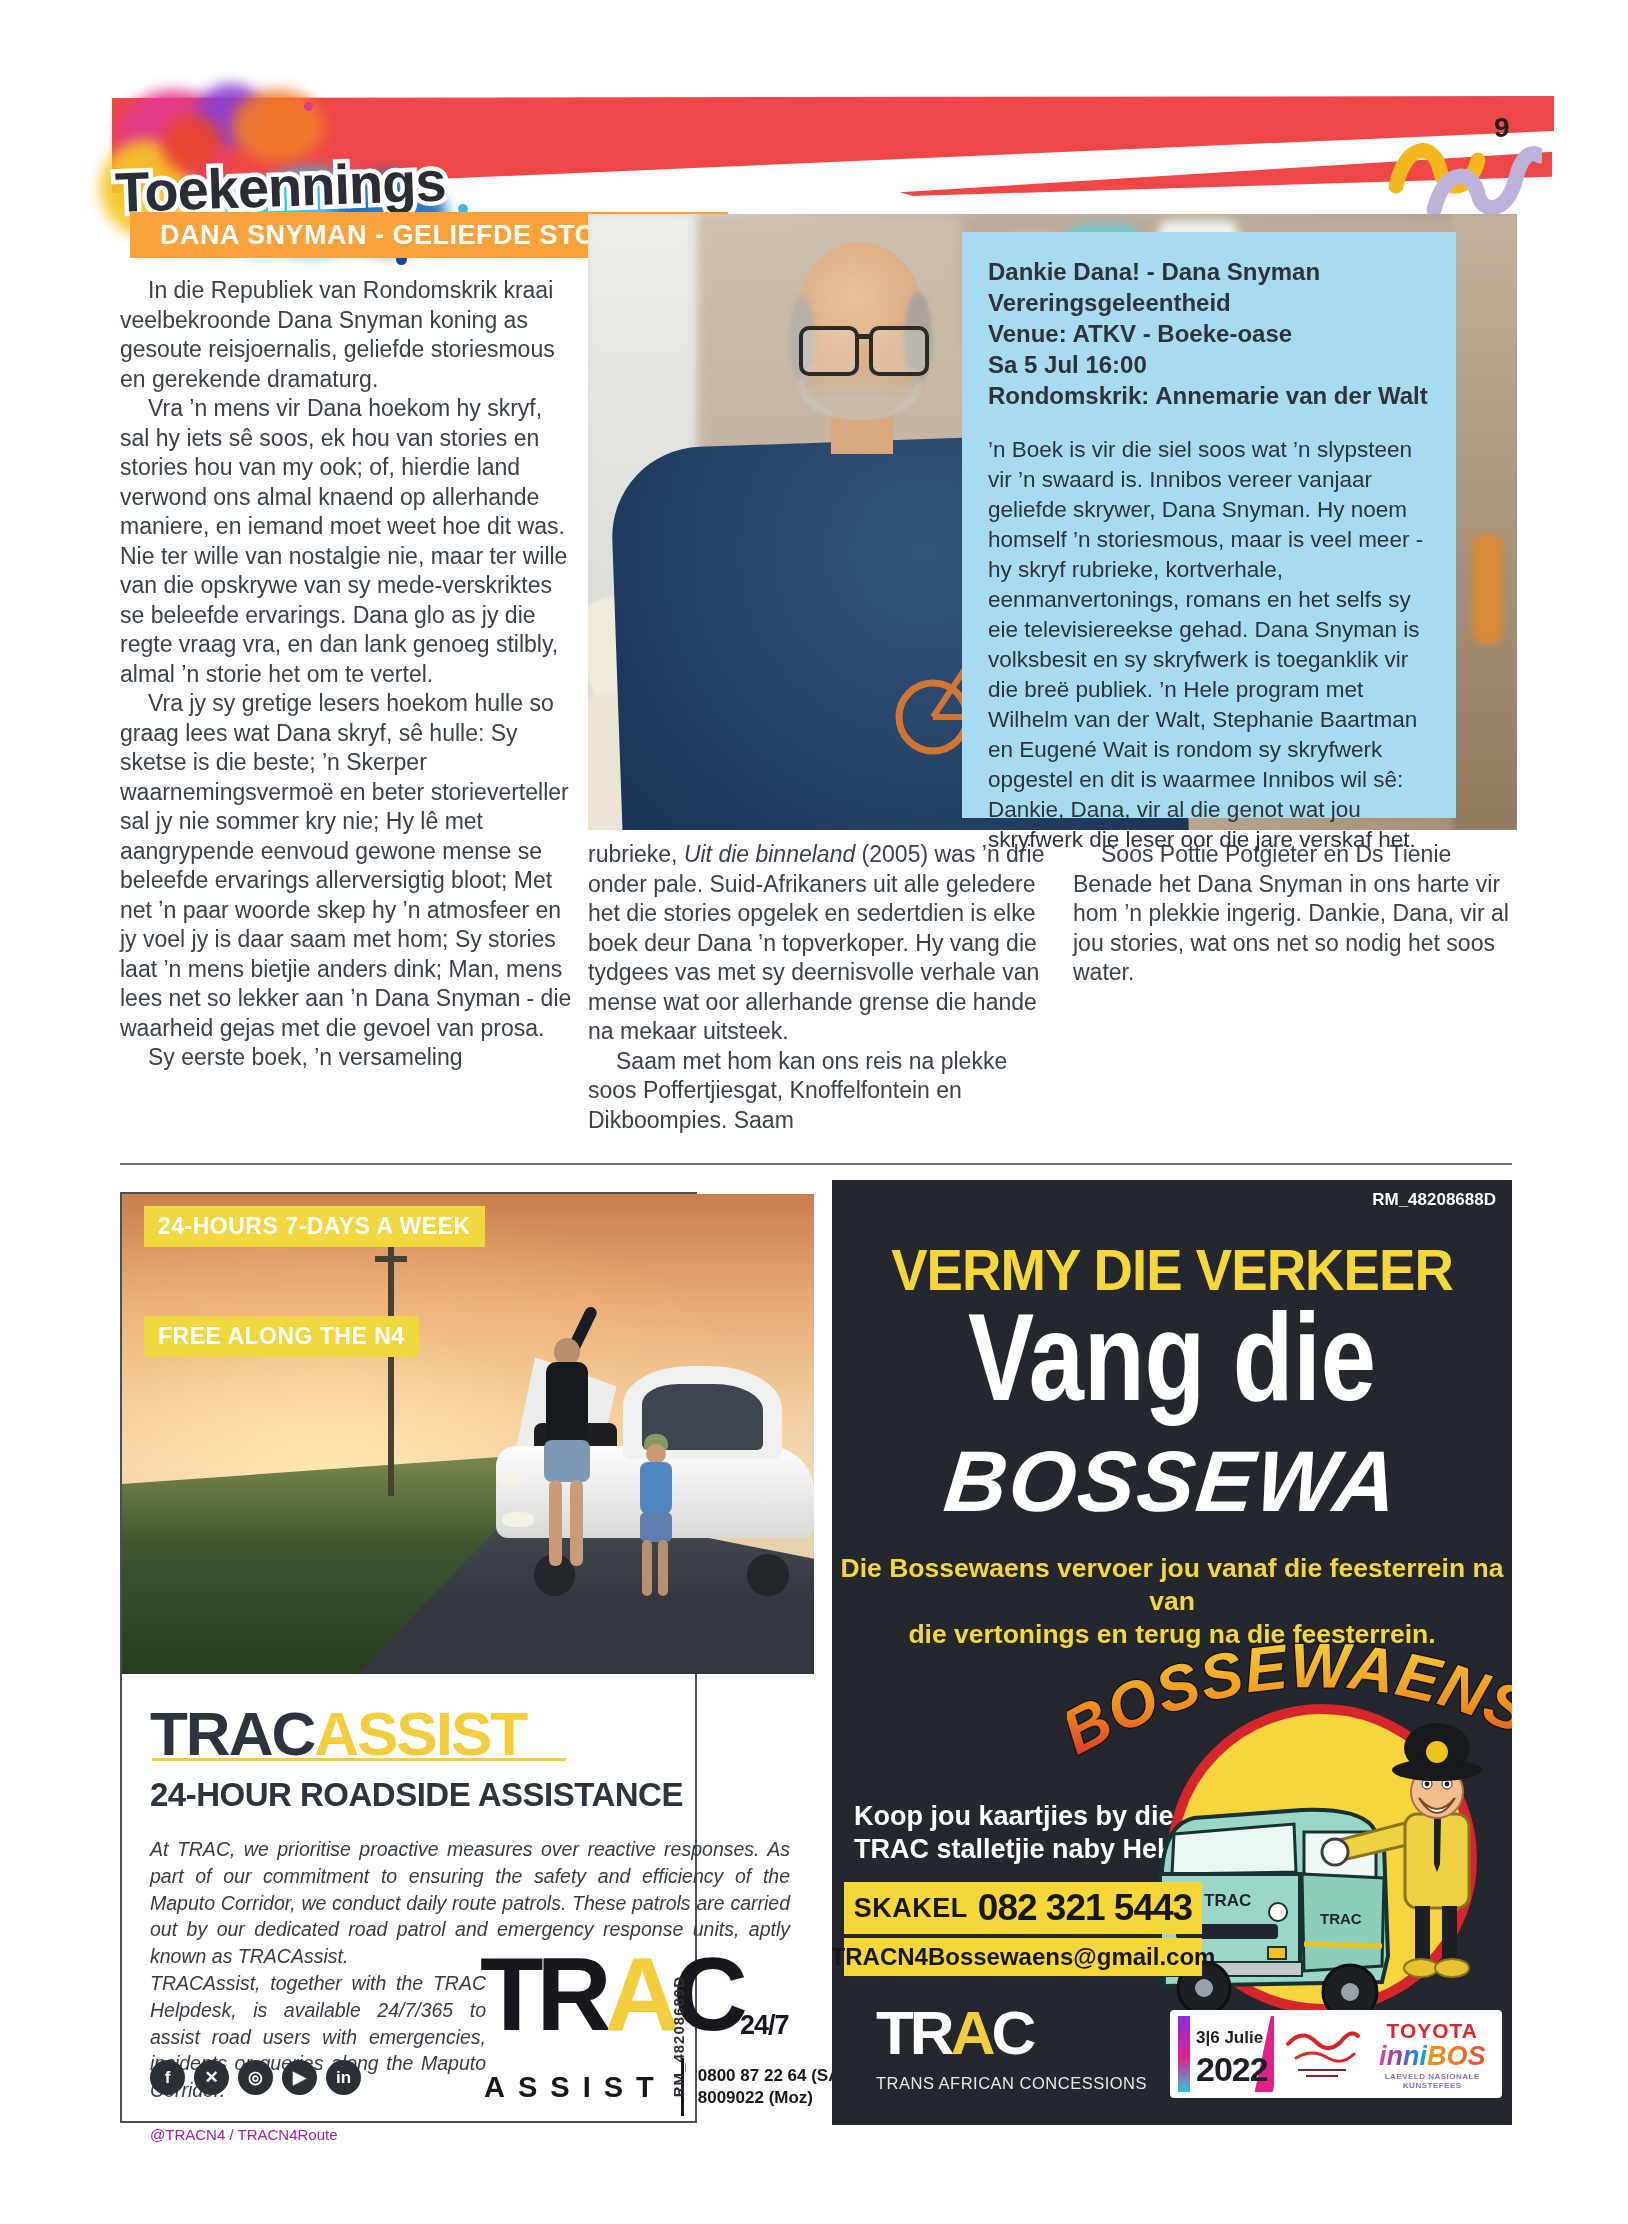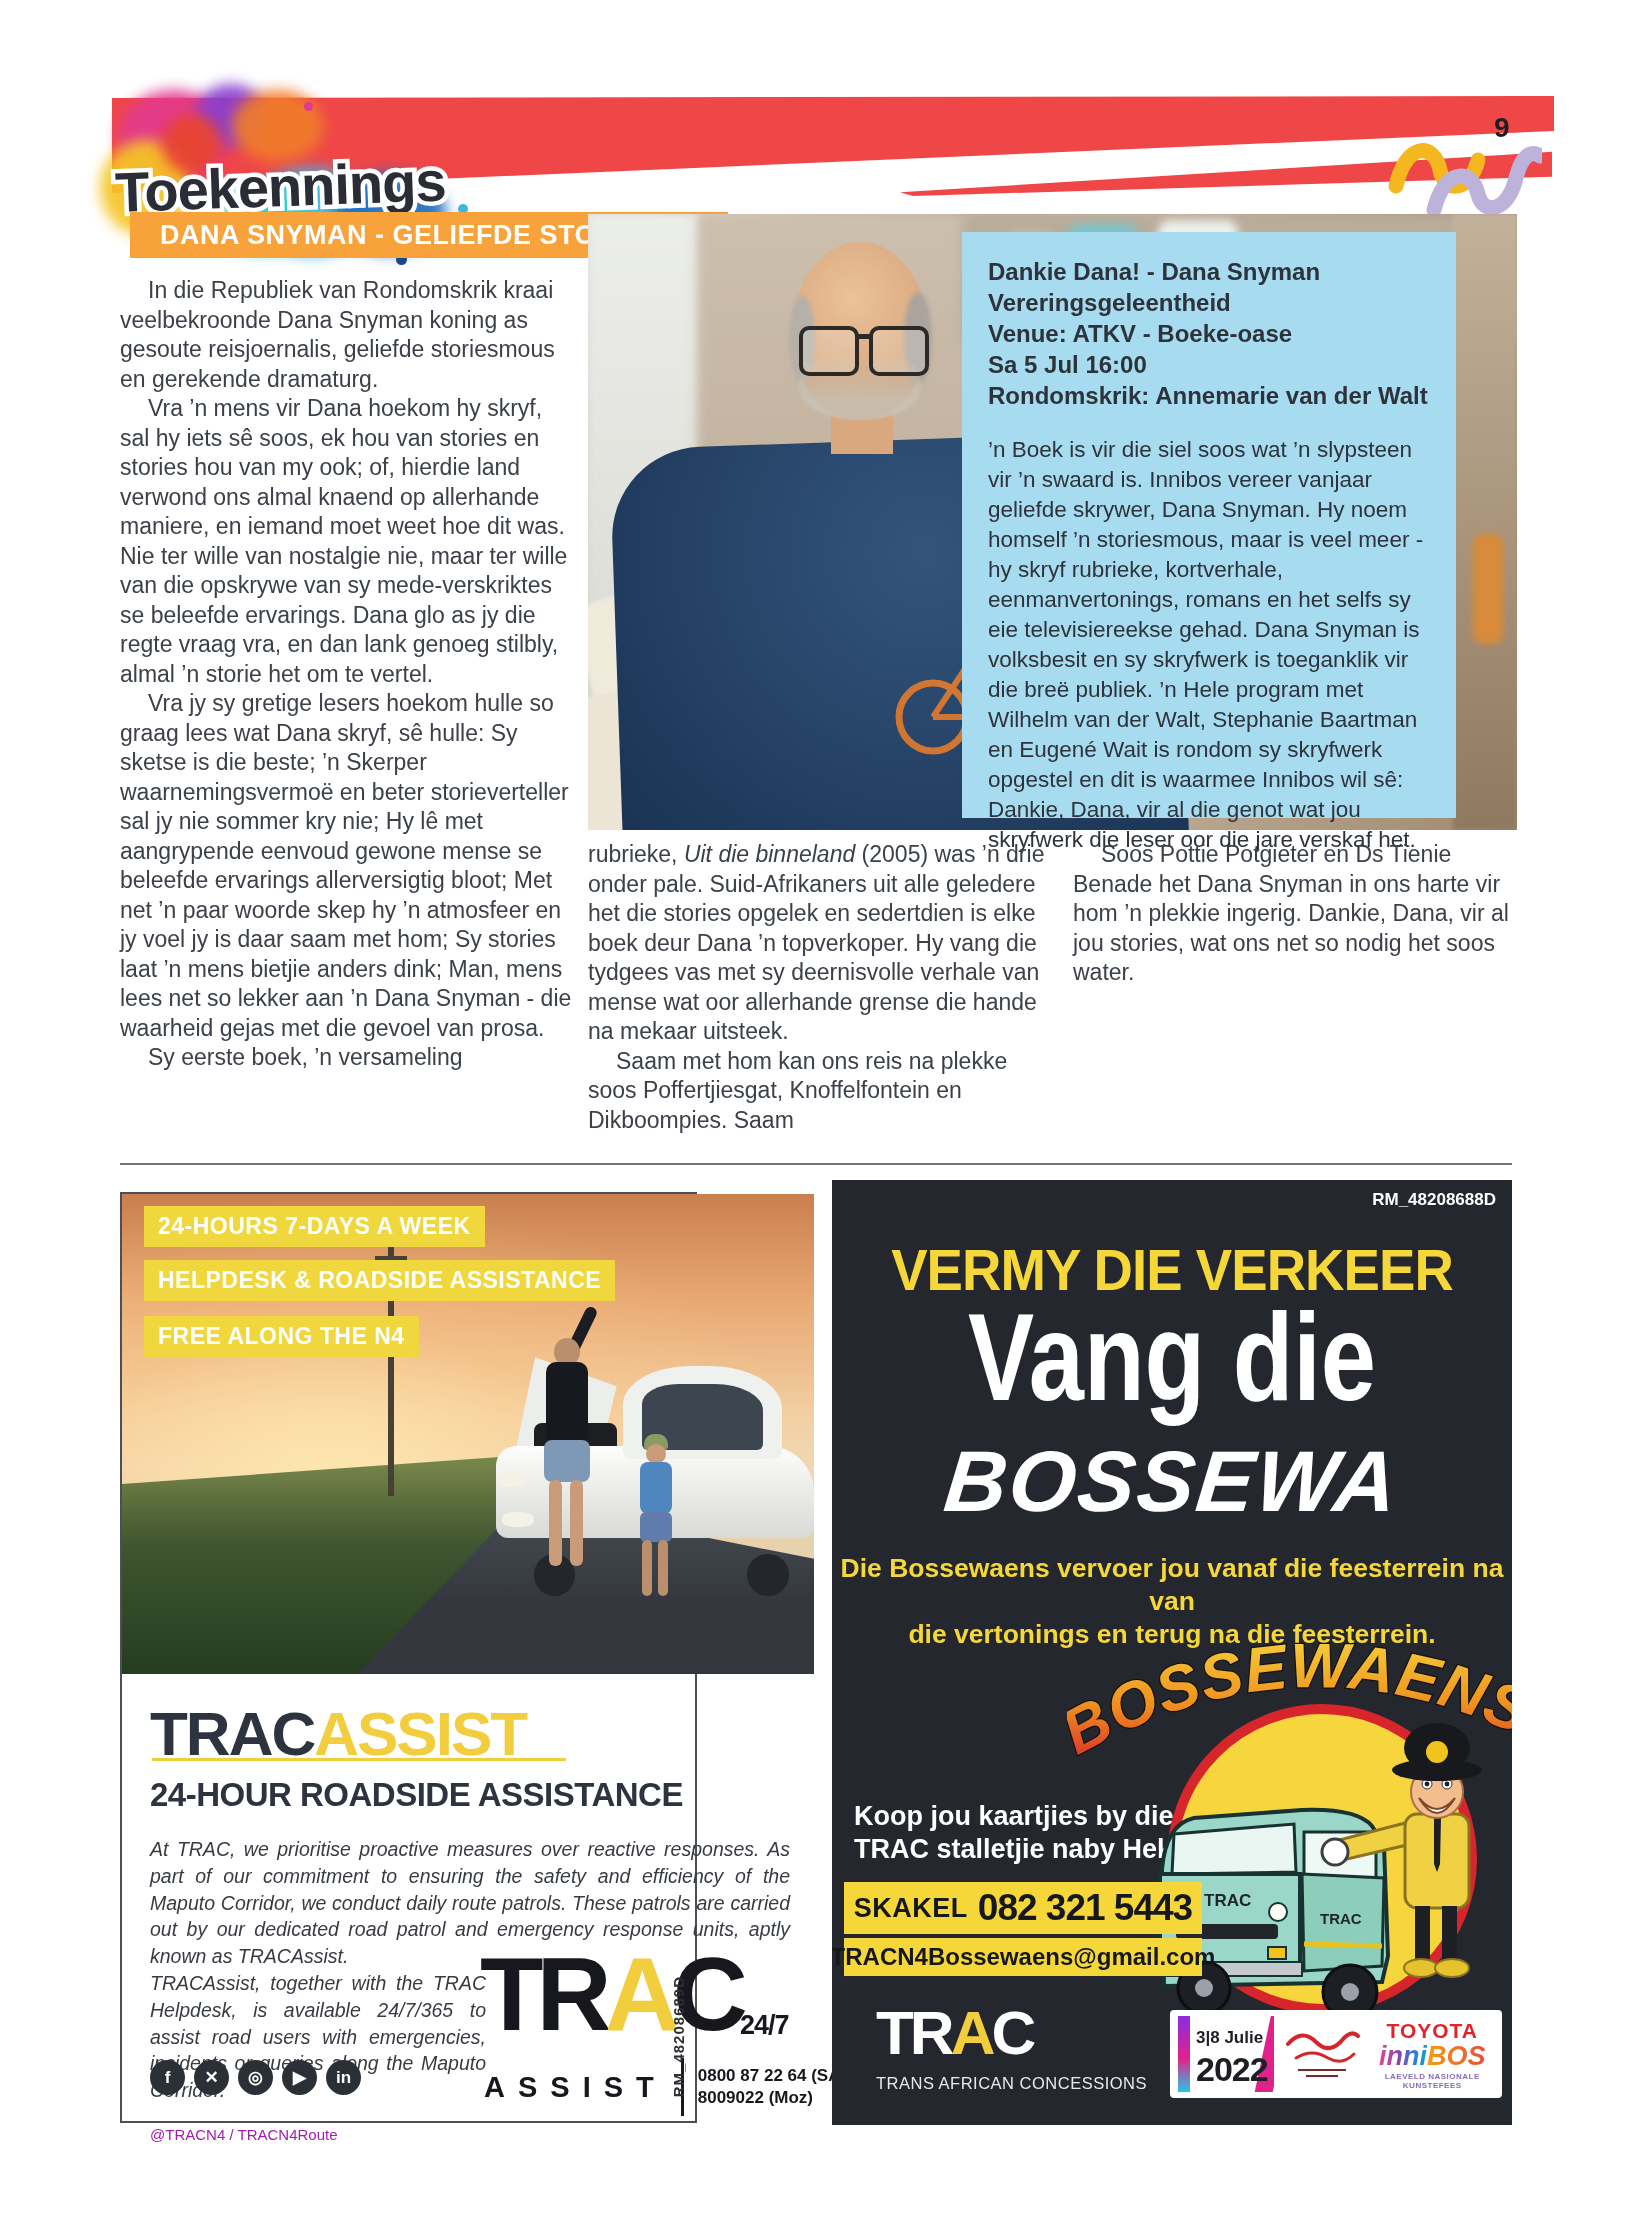--- a/index.html
+++ b/index.html
@@ -295,21 +295,20 @@
       </div>
       <div class="lp-person" style="left:74.5%;top:50%;width:40px;height:170px;">
         <div class="lp-c-cap"></div>
         <div class="lp-c-head"></div>
         <div class="lp-c-tank"></div>
         <div class="lp-c-shorts"></div>
         <div class="lp-c-leg" style="left:4px;"></div>
         <div class="lp-c-leg" style="left:20px;"></div>
       </div>
       <div class="photo-label" style="left:22px;top:12px;">24-HOURS 7-DAYS A WEEK</div>
-      <div class="photo-label" style="left:22px;top:66px;">HELPDESK &amp; ROADSIDE ASSISTANCE</div>
       <div class="photo-label" style="left:22px;top:122px;">FREE ALONG THE N4</div>
     </div>
 
     <div class="trac-wordmark"><span class="tw-trac">TRAC</span><span class="tw-assist">ASSIST</span></div>
     <div class="yellow-underline"></div>
     <div class="ad-heading">24-HOUR ROADSIDE ASSISTANCE</div>
     <div class="ad-par ad-p1">At TRAC, we prioritise proactive measures over reactive responses. As part of our commitment to ensuring the safety and efficiency of the Maputo Corridor, we conduct daily route patrols. These patrols are carried out by our dedicated road patrol and emergency response units, aptly known as TRACAssist.</div>
     <div class="ad-par ad-p2">TRACAssist, together with the TRAC Helpdesk, is available 24/7/365 to assist road users with emergencies, incidents or queries along the Maputo Corridor.</div>
 
     <div class="soc-row">
@@ -420,21 +419,21 @@
     </div>
     <div class="email-box">TRACN4Bossewaens@gmail.com</div>
 
     <div class="trac-white"><span>TR</span><span class="ya">A</span><span>C</span></div>
     <div class="trac-sub">TRANS AFRICAN CONCESSIONS</div>
 
     <div class="fest-box">
       <div class="fest-date">
         <div class="fd-strip"></div>
         <div class="fd-wedge"></div>
-        <div class="fd-top">3|8 Julie</div>
+        <div class="fd-top">3|6 Julie</div>
         <div class="fd-year">2022</div>
       </div>
       <div class="fest-mid">
         <svg width="80" height="60" viewBox="0 0 80 60">
           <path d="M6 20 Q20 4 34 18 Q48 32 62 14 Q70 6 76 12" fill="none" stroke="#d6252b" stroke-width="4" stroke-linecap="round"></path>
           <path d="M14 34 Q30 24 46 34 Q60 42 72 30" fill="none" stroke="#d6252b" stroke-width="3" stroke-linecap="round"></path>
           <line x1="16" y1="46" x2="64" y2="46" stroke="#7a2a2a" stroke-width="2"></line>
           <line x1="24" y1="52" x2="56" y2="52" stroke="#7a2a2a" stroke-width="2"></line>
         </svg>
       </div>

